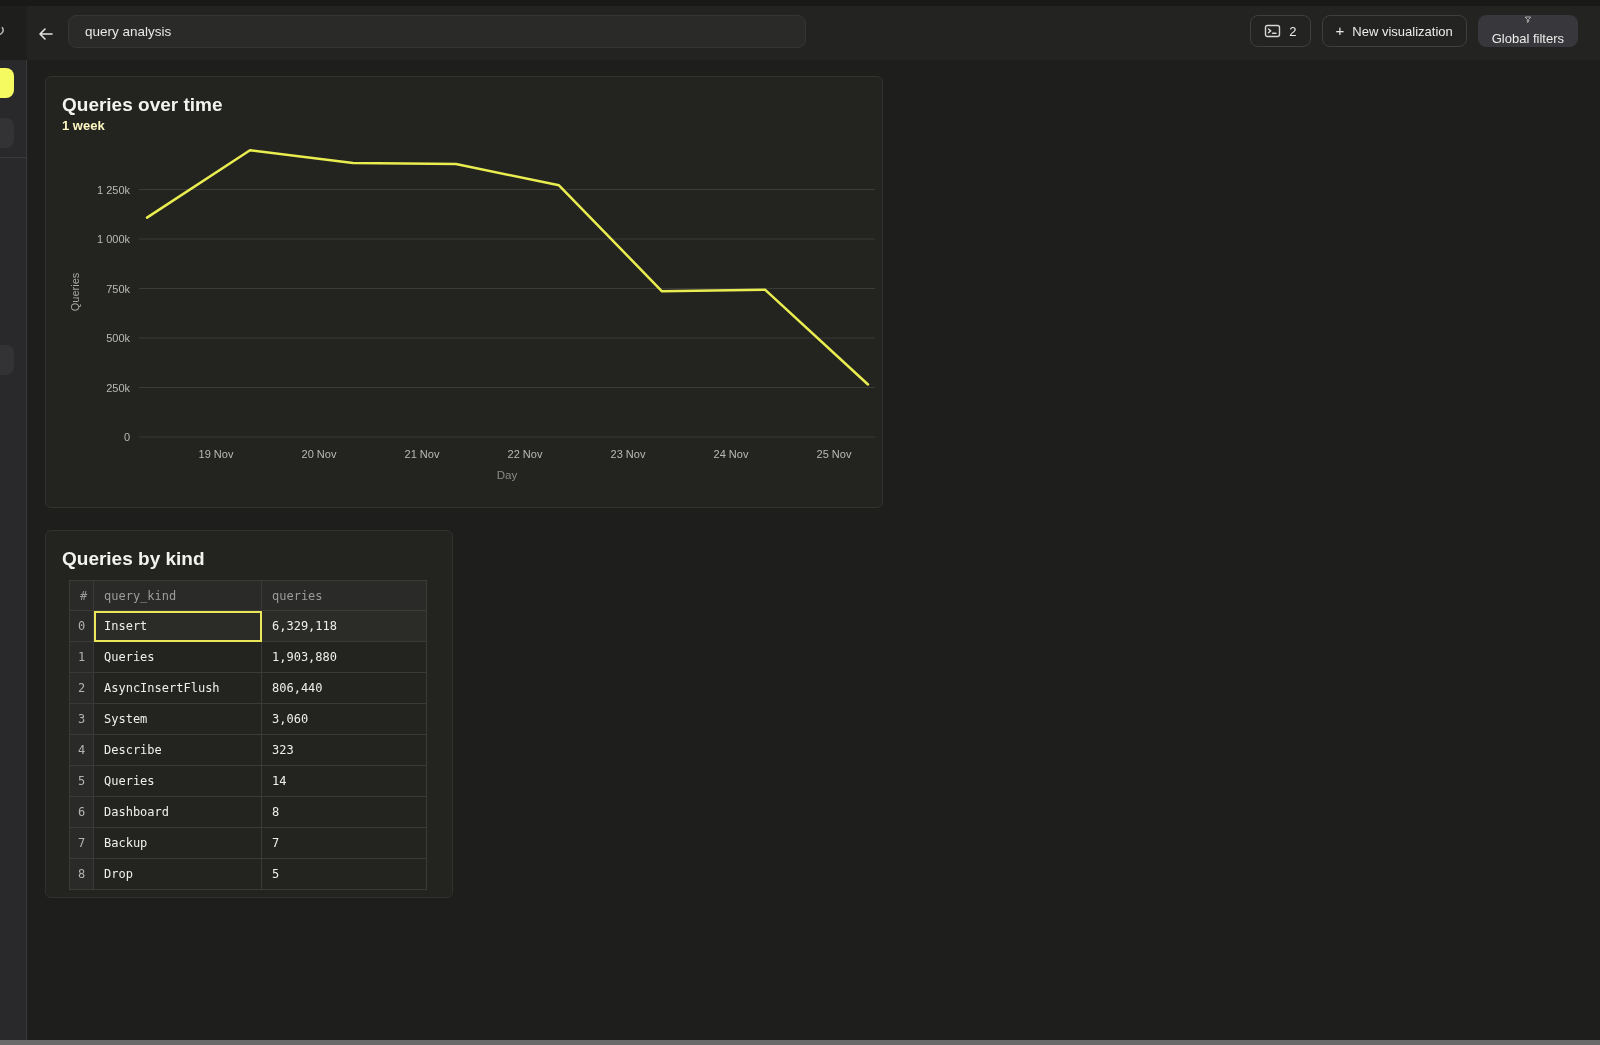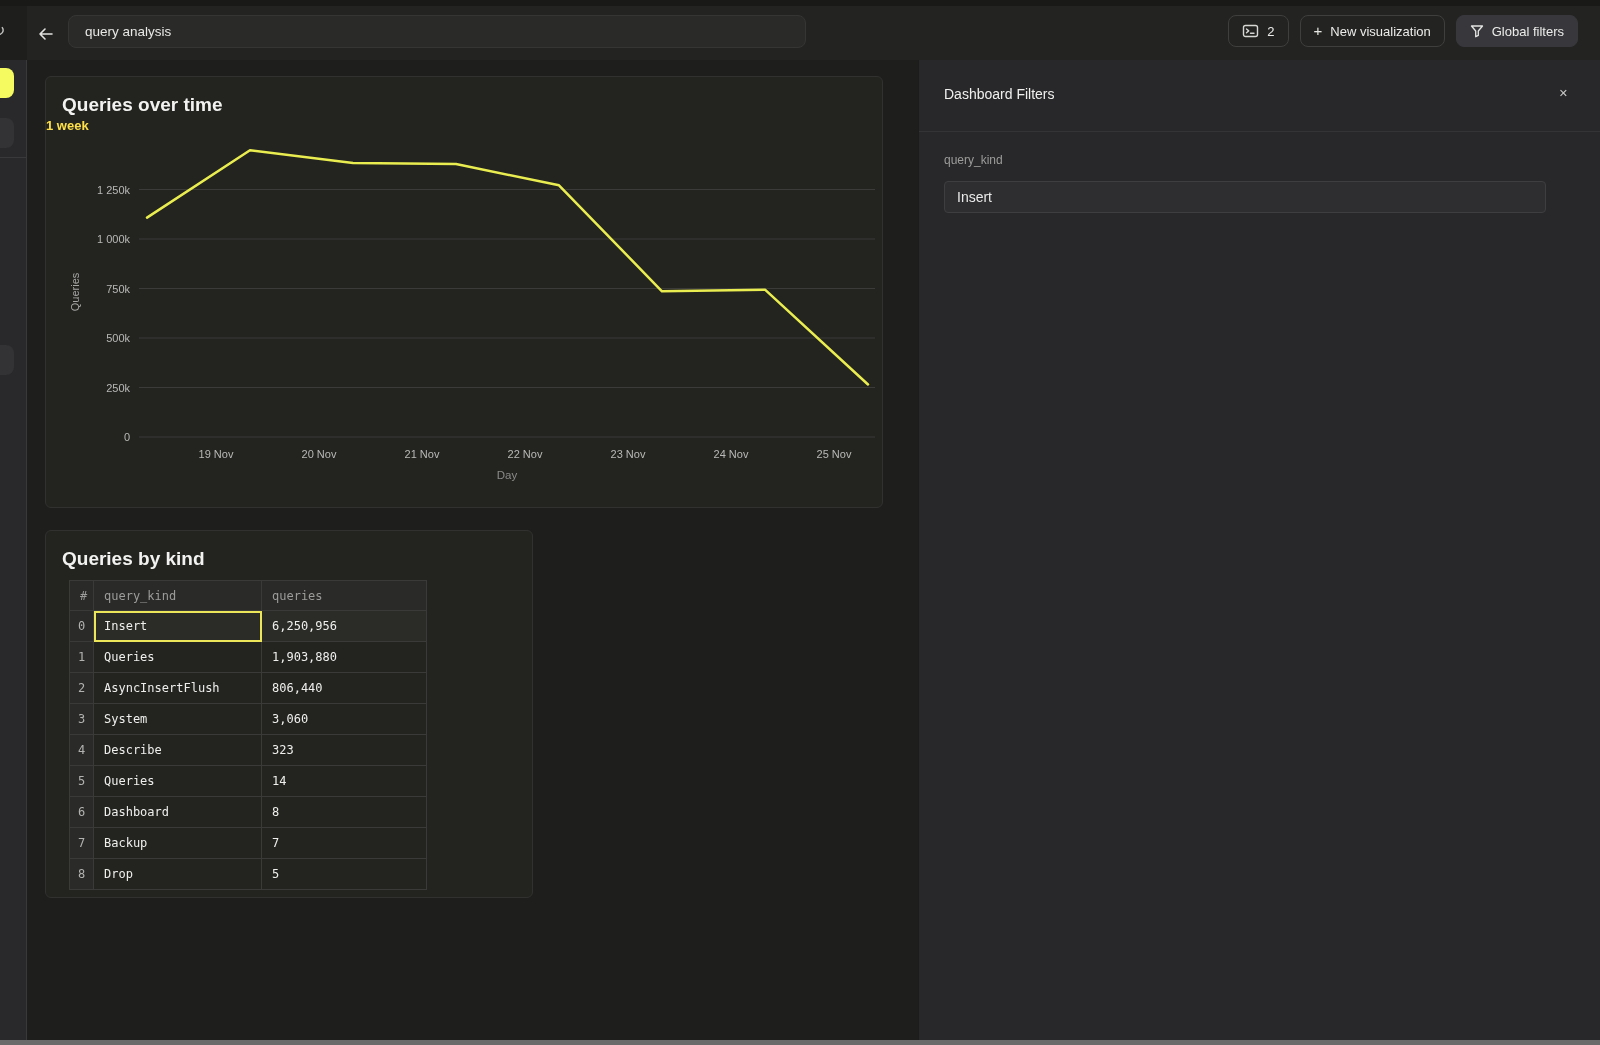--- a/index.html
+++ b/index.html
@@ -11,40 +11,40 @@
   .topbar{position:absolute;left:0;top:6px;width:1600px;height:54px;background:#232321;}
   .sidebar-top{position:absolute;left:0;top:0;width:27px;height:54px;background:#1e1e1c;overflow:hidden;}
   .refresh-glyph{position:absolute;left:-8px;top:15px;font-size:16px;color:#c6c6c4;}
   .back-btn{position:absolute;left:36px;top:18px;width:20px;height:20px;color:#e2e2e0;}
   .search-input{position:absolute;left:68px;top:9px;width:738px;height:33px;background:#2a2a28;
       border:1px solid #353533;border-radius:8px;color:#e8e8e6;font-size:13.5px;padding:0 16px;
       box-sizing:border-box;font-family:"Liberation Sans",sans-serif;outline:none;}
   .topbar-actions{position:absolute;right:22px;top:9px;display:flex;gap:11px;height:32px;}
   .btn{display:flex;align-items:center;gap:8px;padding:0 13px;border-radius:8px;font-size:13px;
       color:#ececea;background:#232321;border:1px solid #3f3f3d;box-sizing:border-box;cursor:pointer;}
-  .btn.filled{background:#38383c;border-color:#38383c;}
+  .btn.filled{background:#38383c;border-color:#38383c;flex-direction:column;}
   .plus-glyph{font-size:15px;color:#e8e8e6;margin-top:-1px;}
   .btn svg{display:block;}
 
   
   .sidebar{position:absolute;left:0;top:60px;width:27px;height:980px;background:#29292b;
       border-right:1px solid #39393b;box-sizing:border-box;overflow:hidden;}
   .side-item{position:absolute;left:-16px;width:30px;height:30px;border-radius:8px;cursor:pointer;}
   .side-item.active{background:#f5fa61;top:8px;}
   .side-item.g1{background:#333335;top:58px;}
   .side-item.g2{background:#333335;top:285px;}
   .side-divider{position:absolute;top:97px;left:0;width:100%;height:1px;background:#39393b;}
 
   
   .canvas{position:absolute;left:28px;top:60px;width:890px;height:980px;background:#1e1e1c;}
   .card{position:absolute;background:#232320;border:1px solid #31312f;border-radius:6px;box-sizing:border-box;}
   .chart-card{left:17px;top:16px;width:838px;height:432px;}
-  .table-card{left:17px;top:470px;width:488px;height:368px;text-decoration:underline;}
+  .table-card{left:17px;top:470px;width:408px;height:368px;text-decoration:underline;}
   .card-title{position:absolute;left:16px;top:17px;font-size:19px;font-weight:bold;color:#f2f2f0;}
-  .card-subtitle{position:absolute;left:0;top:41px;font-size:13px;font-weight:bold;color:#fde047;}
+  .card-subtitle{position:absolute;left:16px;top:41px;font-size:13px;font-weight:bold;color:#fef9c3;}
   #chart-svg{position:absolute;left:0;top:0;}
   #chart-svg text{font-family:"Liberation Sans",sans-serif;}
 
   
   .kind-table{position:absolute;left:23px;top:49px;border-collapse:collapse;table-layout:fixed;width:357px;
       font-family:"DejaVu Sans Mono","Liberation Mono",monospace;font-size:12px;}
   .kind-table th,.kind-table td{border:1px solid #3a3a38;padding:0 10px;text-align:left;overflow:hidden;white-space:nowrap;}
   .kind-table th{background:#2a2a28;color:#9c9c9a;font-weight:normal;height:29px;}
   .kind-table td{color:#efefed;height:30px;}
   .kind-table td.idx{background:#2a2a28;color:#b2b2b0;text-align:center;padding:0 4px;}
@@ -152,21 +152,21 @@
             <tr id="kind-thead-row">
               <th>#</th>
               <th>query_kind</th>
               <th>queries</th>
             </tr>
           </thead>
         <tbody id="kind-tbody">
             <tr class="hl">
               <td class="idx">0</td>
               <td class="selected">Insert</td>
-              <td class="">6,250,956</td>
+              <td class="">6,329,118</td>
             </tr>
             <tr>
               <td class="idx">1</td>
               <td class="">Queries</td>
               <td class="">1,903,880</td>
             </tr>
             <tr>
               <td class="idx">2</td>
               <td class="">AsyncInsertFlush</td>
               <td class="">806,440</td>
@@ -200,22 +200,15 @@
               <td class="idx">8</td>
               <td class="">Drop</td>
               <td class="">5</td>
             </tr>
           </tbody>
       </table>
     </section>
 
   </main>
 
-  <aside class="filters-panel">
-    <div class="panel-title">Dashboard Filters</div>
-    <span class="panel-close">✕</span>
-    <div class="panel-divider"></div>
-    <div class="field-label">query_kind</div>
-    <input class="field-input" value="Insert" style="">
-  </aside>
 
   <div class="bottom-strip"></div>
 </div>
 
 </body></html>

